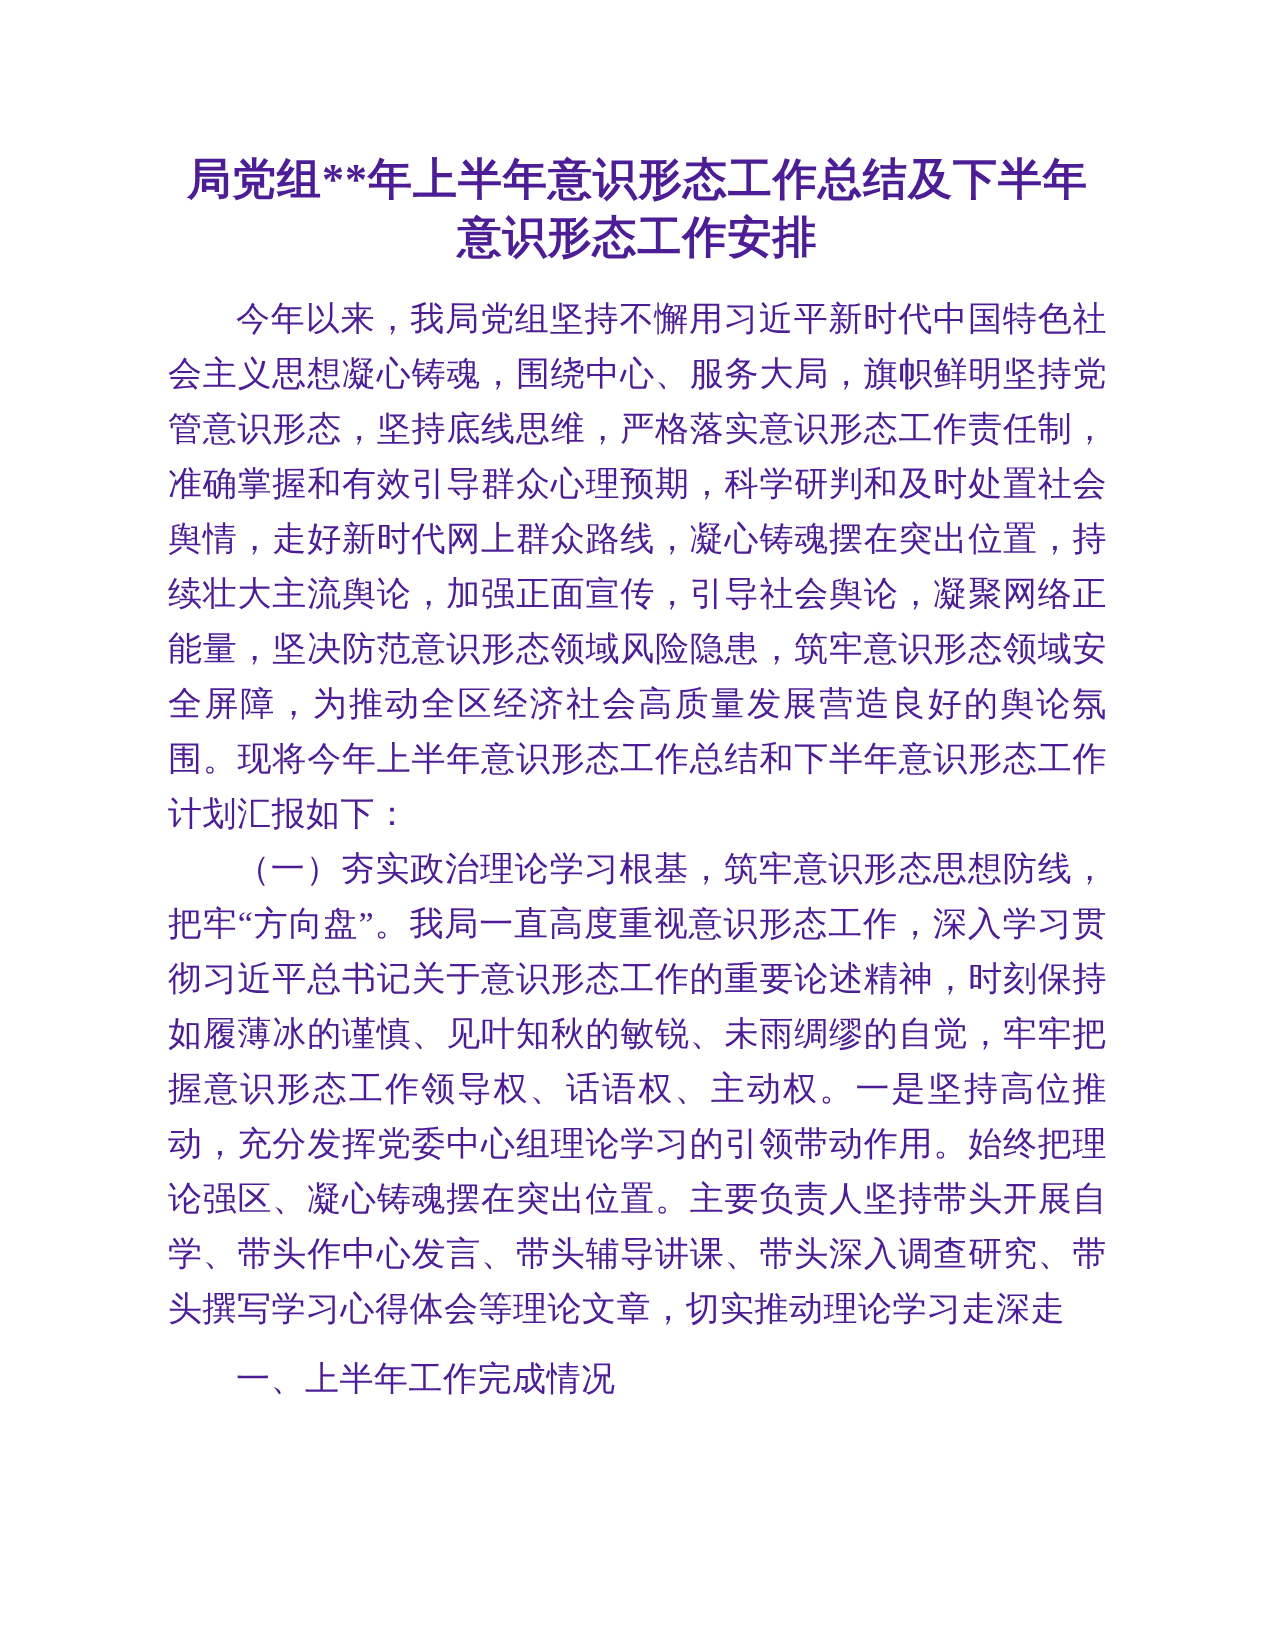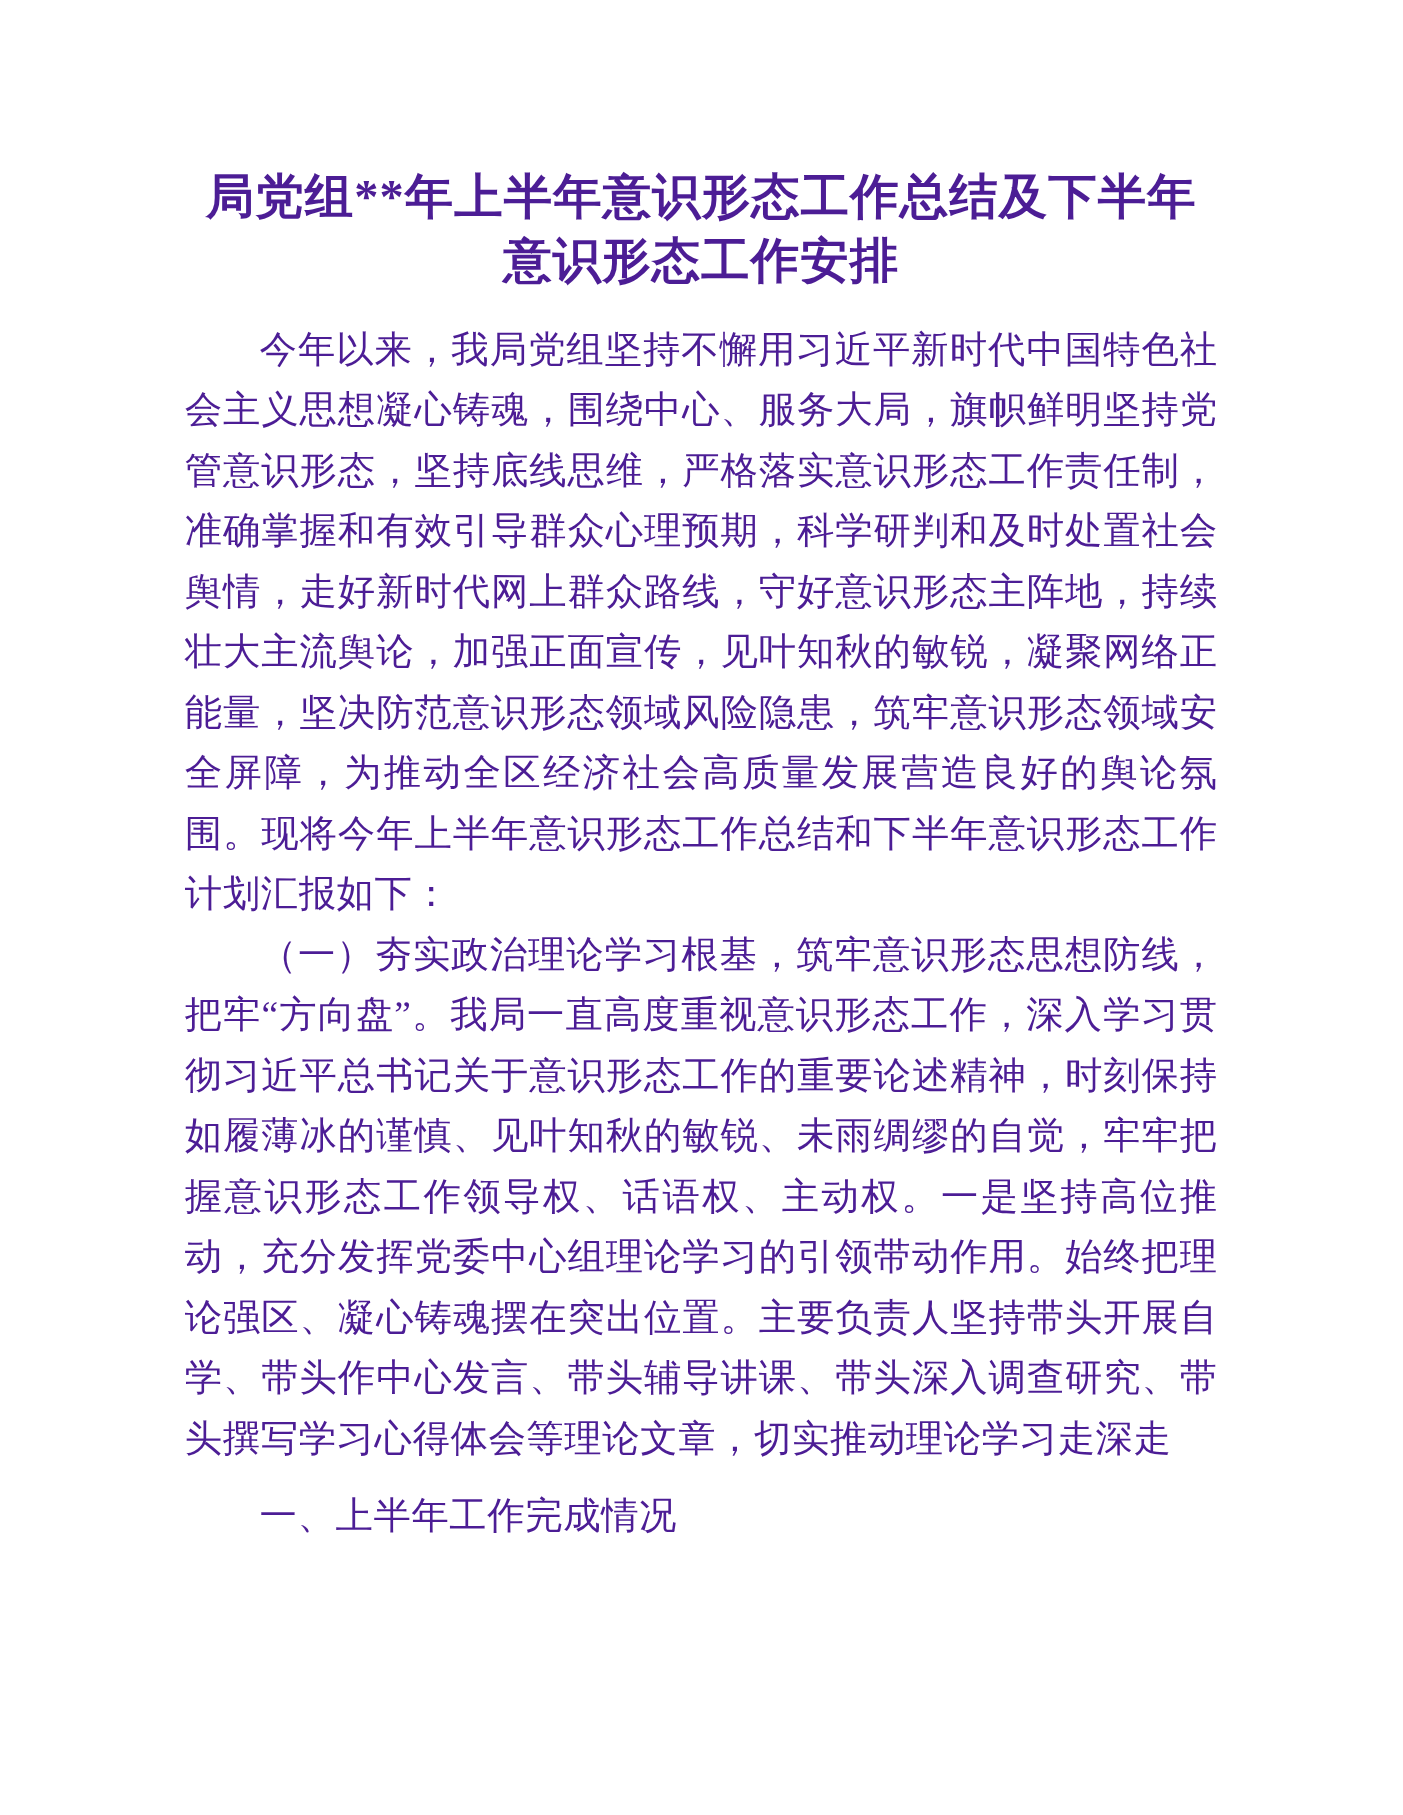--- a/index.html
+++ b/index.html
@@ -34,18 +34,18 @@
     margin-top: 15px;
     margin-bottom: 15px;
   }
 </style>
 </head>
 <body>
 
 <div class="page">
   <h1 class="doc-title">局党组**年上半年意识形态工作总结及下半年意识形态工作安排</h1>
 
-  <p class="para">今年以来，我局党组坚持不懈用习近平新时代中国特色社会主义思想凝心铸魂，围绕中心、服务大局，旗帜鲜明坚持党管意识形态，坚持底线思维，严格落实意识形态工作责任制，准确掌握和有效引导群众心理预期，科学研判和及时处置社会舆情，走好新时代网上群众路线，守好意识形态主阵地，持续壮大主流舆论，加强正面宣传，见叶知秋的敏锐，凝聚网络正能量，坚决防范意识形态领域风险隐患，筑牢意识形态领域安全屏障，为推动全区经济社会高质量发展营造良好的舆论氛围。现将今年上半年意识形态工作总结和下半年意识形态工作计划汇报如下：</p>
+  <p class="para">今年以来，我局党组坚持不懈用习近平新时代中国特色社会主义思想凝心铸魂，围绕中心、服务大局，旗帜鲜明坚持党管意识形态，坚持底线思维，严格落实意识形态工作责任制，准确掌握和有效引导群众心理预期，科学研判和及时处置社会舆情，走好新时代网上群众路线，凝心铸魂摆在突出位置，持续壮大主流舆论，加强正面宣传，引导社会舆论，凝聚网络正能量，坚决防范意识形态领域风险隐患，筑牢意识形态领域安全屏障，为推动全区经济社会高质量发展营造良好的舆论氛围。现将今年上半年意识形态工作总结和下半年意识形态工作计划汇报如下：</p>
 
   <p class="para">（一）夯实政治理论学习根基，筑牢意识形态思想防线，把牢“方向盘”。我局一直高度重视意识形态工作，深入学习贯彻习近平总书记关于意识形态工作的重要论述精神，时刻保持如履薄冰的谨慎、见叶知秋的敏锐、未雨绸缪的自觉，牢牢把握意识形态工作领导权、话语权、主动权。一是坚持高位推动，充分发挥党委中心组理论学习的引领带动作用。始终把理论强区、凝心铸魂摆在突出位置。主要负责人坚持带头开展自学、带头作中心发言、带头辅导讲课、带头深入调查研究、带头撰写学习心得体会等理论文章，切实推动理论学习走深走</p>
 
   <p class="para section-heading">一、上半年工作完成情况</p>
 </div>
 
 </body></html>

